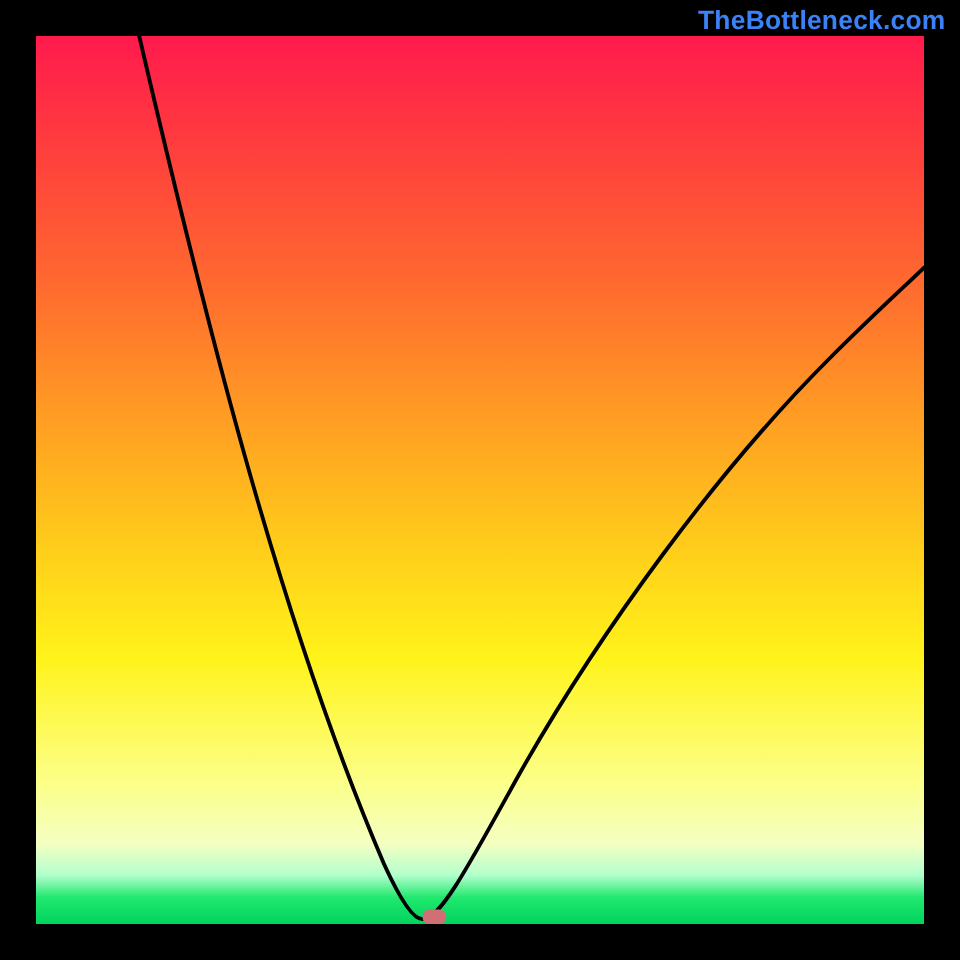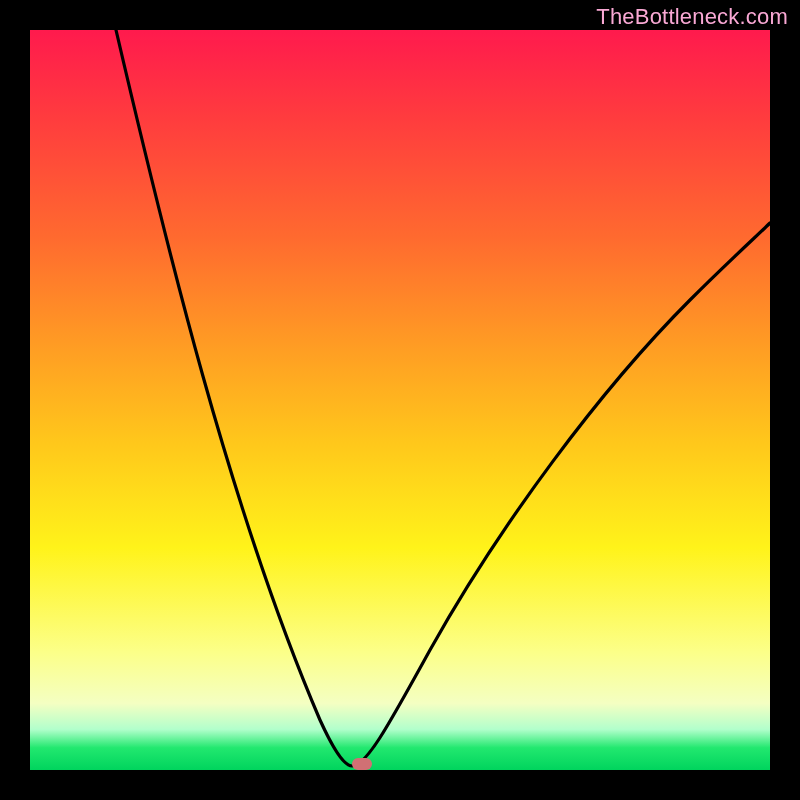--- a/index.html
+++ b/index.html
@@ -35,23 +35,23 @@
       #f4ffc2 91%,
       #b2ffcc 94.5%,
       #22e86f 97%,
       #00d45d 100%
     );
   }
   .watermark {
     position: absolute;
     top: 4px;
     right: 12px;
-    color: #f9a8d4;
+    color: #3b82f6;
     font-size: 22px;
-    font-weight: 400;
+    font-weight: 700;
     letter-spacing: 0.2px;
     user-select: none;
   }
   svg.curve {
     position: absolute;
     left: 0;
     top: 0;
     width: 740px;
     height: 740px;
     overflow: visible;

